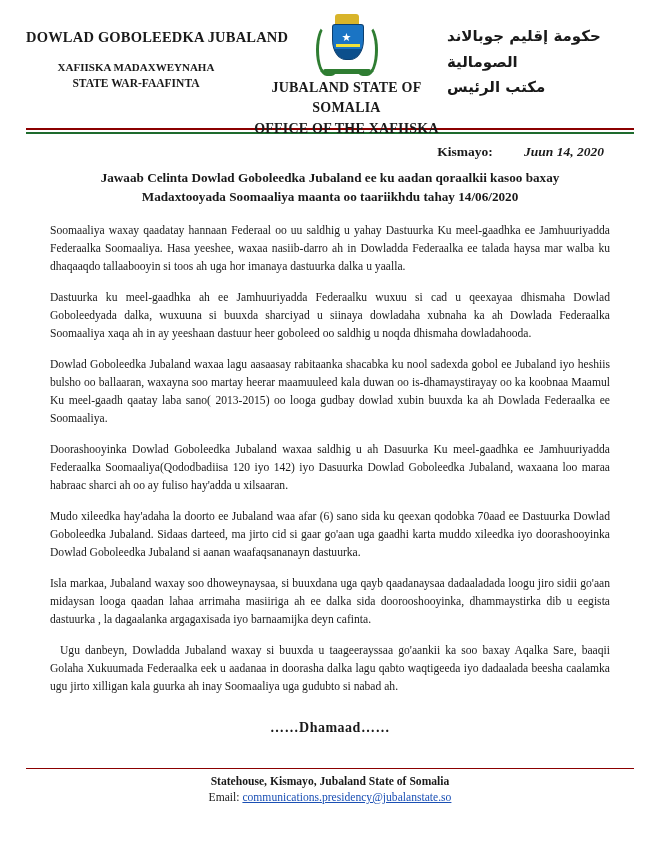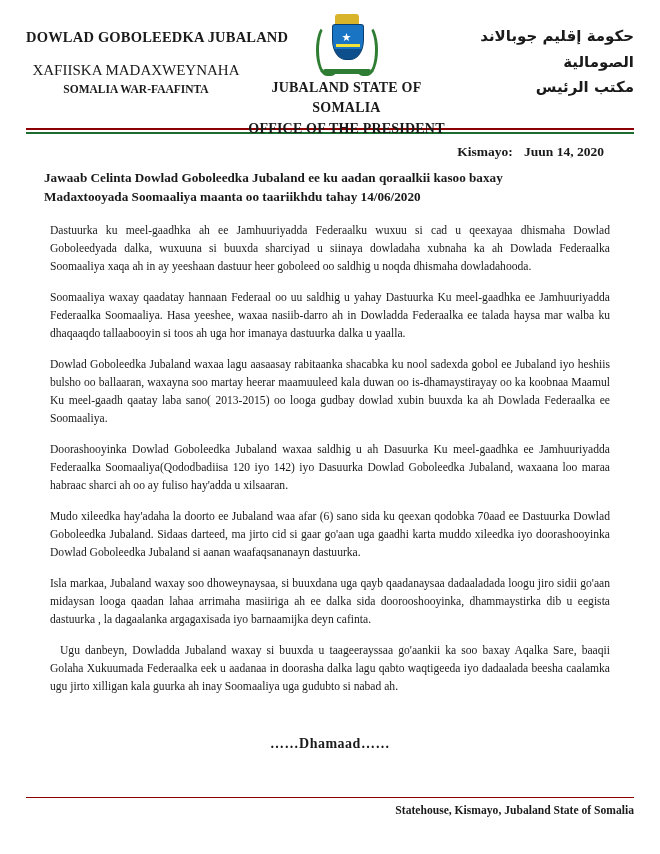--- a/index.html
+++ b/index.html
@@ -40,22 +40,22 @@
     letter-spacing: 0.2px;
     line-height: 1.35;
     white-space: nowrap;
   }
   .hdr-left .l2 {
     font-weight: bold;
     font-size: 14.5px;
     line-height: 1.35;
   }
   .hdr-left .l3 {
-    font-weight: normal;
-    font-size: 15px;
+    font-weight: bold;
+    font-size: 11px;
     margin-top: 12px;
     line-height: 1.4;
   }
   .hdr-left .l4 {
     font-weight: bold;
     font-size: 11.5px;
     line-height: 1.4;
   }
   .hdr-center {
     width: 215px;
@@ -122,21 +122,21 @@
     border-radius: 2px;
   }
   .hdr-center .c1 {
     font-weight: bold;
     font-size: 14px;
     line-height: 1.45;
     letter-spacing: 0.2px;
   }
   .hdr-right {
     width: 200px;
-    text-align: right;
+    text-align: left;
     padding-top: 10px;
     direction: rtl;
     font-family: "DejaVu Sans", sans-serif;
   }
   .hdr-right .r1 {
     font-weight: bold;
     font-size: 15px;
     line-height: 1.7;
   }
   .hdr-right .r2, .hdr-right .r3 {
@@ -156,31 +156,32 @@
     margin: 2px 0 0 0;
   }
 
   
   .date-row {
     text-align: right;
     font-weight: bold;
     font-size: 13.5px;
     margin: 10px 30px 0 0;
   }
-  .date-row .date-val { margin-left: 8px; }
+  .date-row .date-val { margin-left: 28px; font-style: italic; }
 
   
   .doc-title {
     text-align: center;
     font-weight: bold;
     font-size: 16px;
     margin-top: 14px;
     letter-spacing: 0.3px;
   }
   .subtitle {
+    text-align: center;
     font-weight: bold;
     font-size: 13.2px;
     line-height: 1.45;
     margin: 8px 18px 0 18px;
   }
 
   
   .body {
     margin: 16px 24px 0 24px;
     font-size: 11.6px;
@@ -189,31 +190,31 @@
   }
   .body p {
     margin: 0 0 13px 0;
   }
   .body p.indented { text-indent: 10px; }
 
   .closing {
     text-align: center;
     font-weight: bold;
     font-size: 14px;
-    margin-top: 40px;
+    margin-top: 24px;
     letter-spacing: 0.5px;
   }
 
   
   .footer {
     position: absolute;
     left: 26px;
     right: 26px;
-    bottom: 34px;
-    text-align: right;
+    bottom: 50px;
+    text-align: center;
   }
   .footer .rule {
     border: 0;
     border-top: 1.5px solid #8b0000;
     margin: 0 0 6px 0;
   }
   .footer .f1 {
     font-size: 11.6px;
     font-weight: bold;
     margin-bottom: 3px;
@@ -229,36 +230,36 @@
 </head>
 <body>
 
 <div class="page">
 
   <div class="header">
 
     <div class="hdr-left">
       <div class="l1">DOWLAD GOBOLEEDKA JUBALAND</div>
       <div class="l3">XAFIISKA MADAXWEYNAHA</div>
-      <div class="l4">SOMALIA WAR-FAAFINTA</div>
+      <div class="l4">STATE WAR-FAAFINTA</div>
     </div>
 
     <div class="hdr-center">
       <div class="emblem">
         <div class="crest"></div>
         <div class="wreath-l"></div>
         <div class="wreath-r"></div>
         <div class="shield">
           <div class="star">★</div>
           <div class="bar"></div>
         </div>
         <div class="base"></div>
       </div>
       <div class="c1">JUBALAND STATE OF SOMALIA</div>
-      <div class="c1">OFFICE OF THE PRESIDENT</div>
+      <div class="c1">OFFICE OF THE XAFIISKA</div>
     </div>
 
     <div class="hdr-right">
       <div class="r1">حكومة إقليم جوبالاند الصومالية</div>
       <div class="r2">مكتب الرئيس</div>
     </div>
 
   </div>
 
   <hr class="rule-red">
@@ -269,29 +270,33 @@
     <span class="date-val">Juun 14,  2020</span>
   </div>
 
 
   <div class="subtitle">
     <div>Jawaab Celinta Dowlad Goboleedka Jubaland ee ku aadan qoraalkii kasoo baxay</div>
     <div>Madaxtooyada Soomaaliya maanta oo taariikhdu tahay 14/06/2020</div>
   </div>
 
   <div class="body">
+    <p>Soomaaliya waxay qaadatay hannaan Federaal oo uu saldhig u yahay Dastuurka Ku meel-gaadhka ee Jamhuuriyadda Federaalka Soomaaliya. Hasa yeeshee, waxaa nasiib-darro ah in Dowladda Federaalka ee talada haysa mar walba ku dhaqaaqdo tallaabooyin si toos ah uga hor imanaya dastuurka dalka u yaalla.</p>
     <p>Dastuurka ku meel-gaadhka ah ee Jamhuuriyadda Federaalku wuxuu si cad u qeexayaa dhismaha Dowlad Goboleedyada dalka, wuxuuna si buuxda sharciyad u siinaya dowladaha xubnaha ka ah Dowlada Federaalka Soomaaliya xaqa ah in ay yeeshaan dastuur heer goboleed oo saldhig u noqda dhismaha dowladahooda.</p>
-    <p>Soomaaliya waxay qaadatay hannaan Federaal oo uu saldhig u yahay Dastuurka Ku meel-gaadhka ee Jamhuuriyadda Federaalka Soomaaliya. Hasa yeeshee, waxaa nasiib-darro ah in Dowladda Federaalka ee talada haysa mar walba ku dhaqaaqdo tallaabooyin si toos ah uga hor imanaya dastuurka dalka u yaalla.</p>
     <p>Dowlad Goboleedka Jubaland waxaa lagu aasaasay rabitaanka shacabka ku nool sadexda gobol ee Jubaland iyo heshiis bulsho oo ballaaran, waxayna soo martay heerar maamuuleed kala duwan oo is-dhamaystirayay oo ka koobnaa Maamul Ku meel-gaadh qaatay laba sano( 2013-2015) oo looga gudbay dowlad xubin buuxda ka ah Dowlada Federaalka ee Soomaaliya.</p>
     <p>Doorashooyinka Dowlad Goboleedka Jubaland waxaa saldhig  u ah Dasuurka Ku meel-gaadhka ee Jamhuuriyadda Federaalka Soomaaliya(Qododbadiisa 120 iyo 142) iyo Dasuurka Dowlad Goboleedka Jubaland, waxaana loo maraa habraac sharci ah oo ay fuliso hay'adda u xilsaaran.</p>
     <p>Mudo xileedka hay'adaha la doorto ee Jubaland waa afar (6) sano sida ku qeexan qodobka 70aad ee Dastuurka Dowlad Goboleedka Jubaland.  Sidaas darteed, ma jirto cid si gaar go'aan uga gaadhi karta muddo xileedka iyo doorashooyinka Dowlad Goboleedka Jubaland si aanan waafaqsananayn dastuurka.</p>
     <p>Isla markaa, Jubaland waxay soo dhoweynaysaa, si buuxdana uga qayb qaadanaysaa dadaaladada loogu jiro sidii go'aan midaysan looga qaadan lahaa arrimaha masiiriga ah ee dalka sida doorooshooyinka, dhammaystirka dib u eegista dastuurka , la dagaalanka argagaxisada iyo barnaamijka deyn cafinta.</p>
     <p class="indented">Ugu danbeyn, Dowladda Jubaland waxay si buuxda u taageerayssaa go'aankii ka soo baxay  Aqalka Sare, baaqii Golaha Xukuumada Federaalka eek u aadanaa in doorasha dalka lagu qabto waqtigeeda iyo dadaalada beesha caalamka ugu jirto xilligan kala guurka ah inay Soomaaliya uga gudubto si nabad ah.</p>
   </div>
 
   <div class="closing">……Dhamaad……</div>
 
   <div class="footer">
     <hr class="rule">
     <div class="f1">Statehouse, Kismayo, Jubaland State of Somalia</div>
+    <div class="f2">
+      <span>Email:</span>
+      <a href="#">communications.presidency@jubalanstate.so</a>
+    </div>
   </div>
 
 </div>
 
 </body></html>

